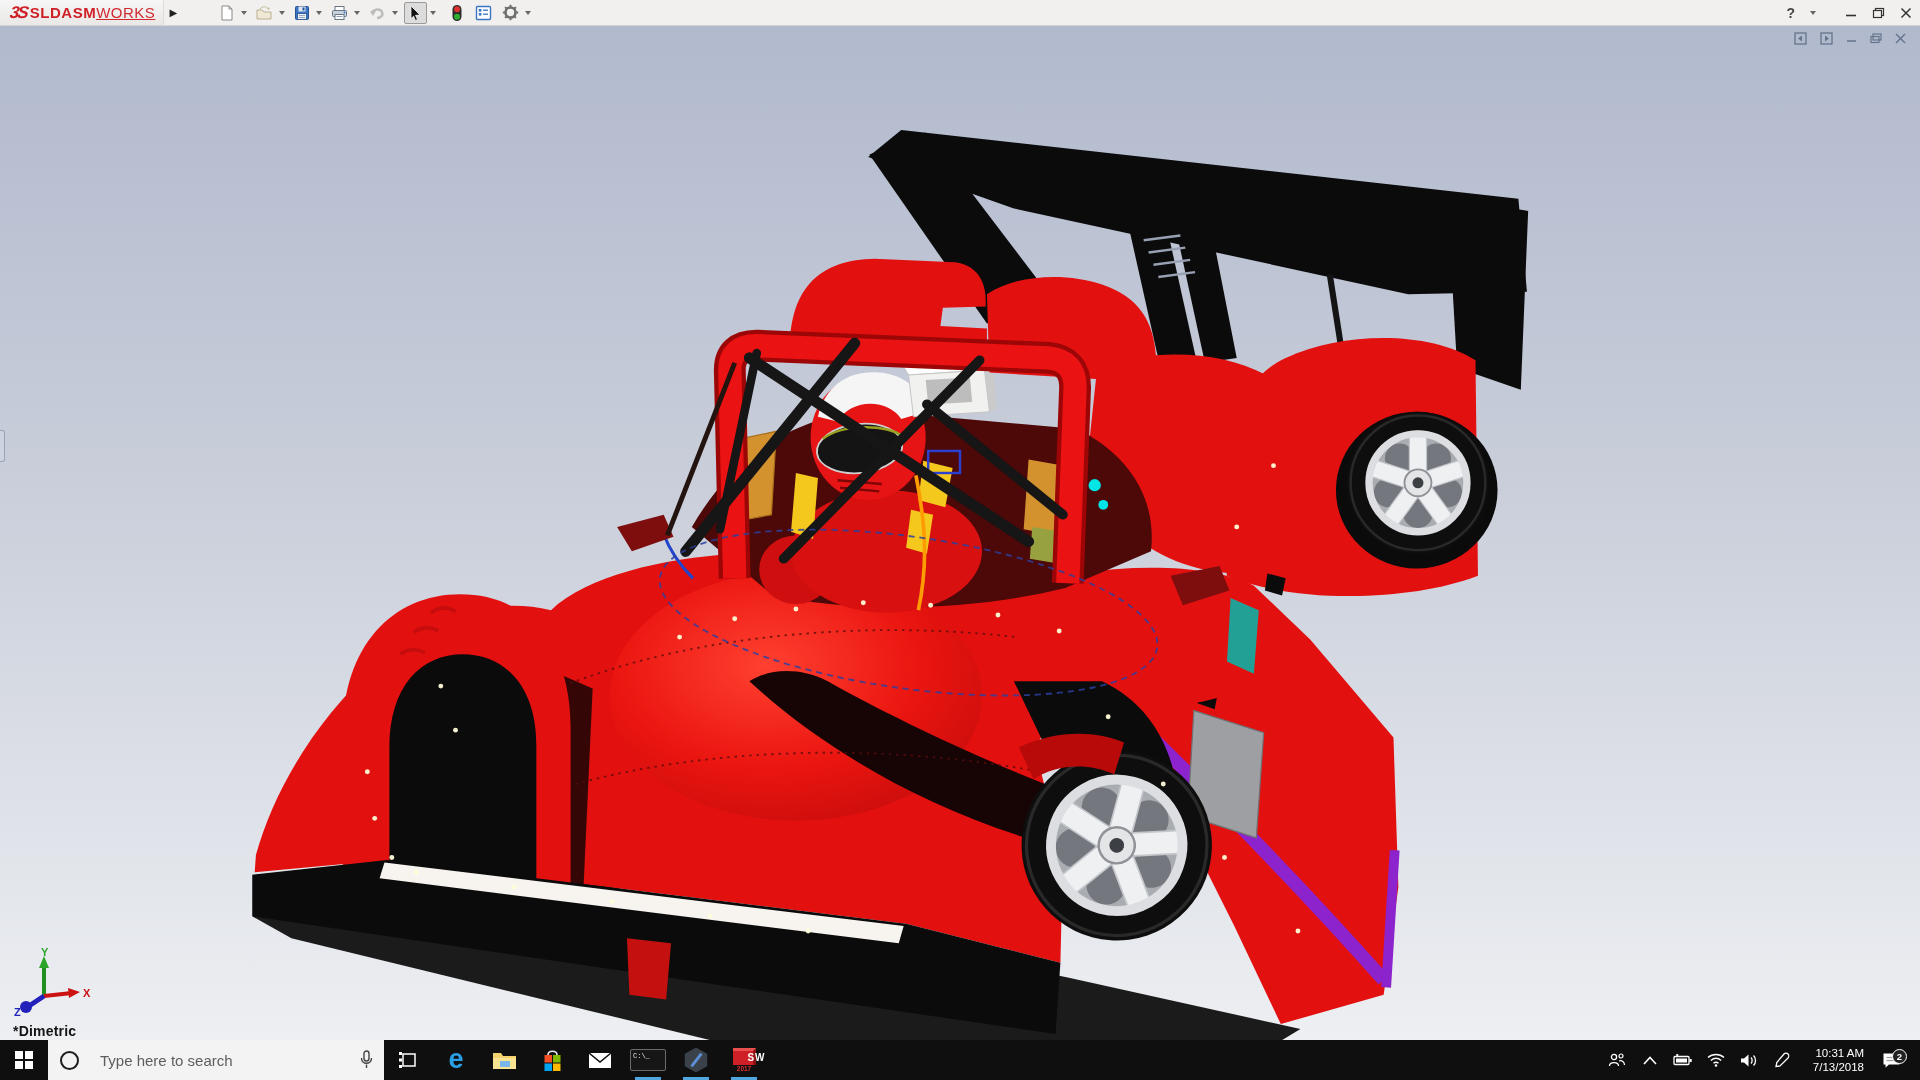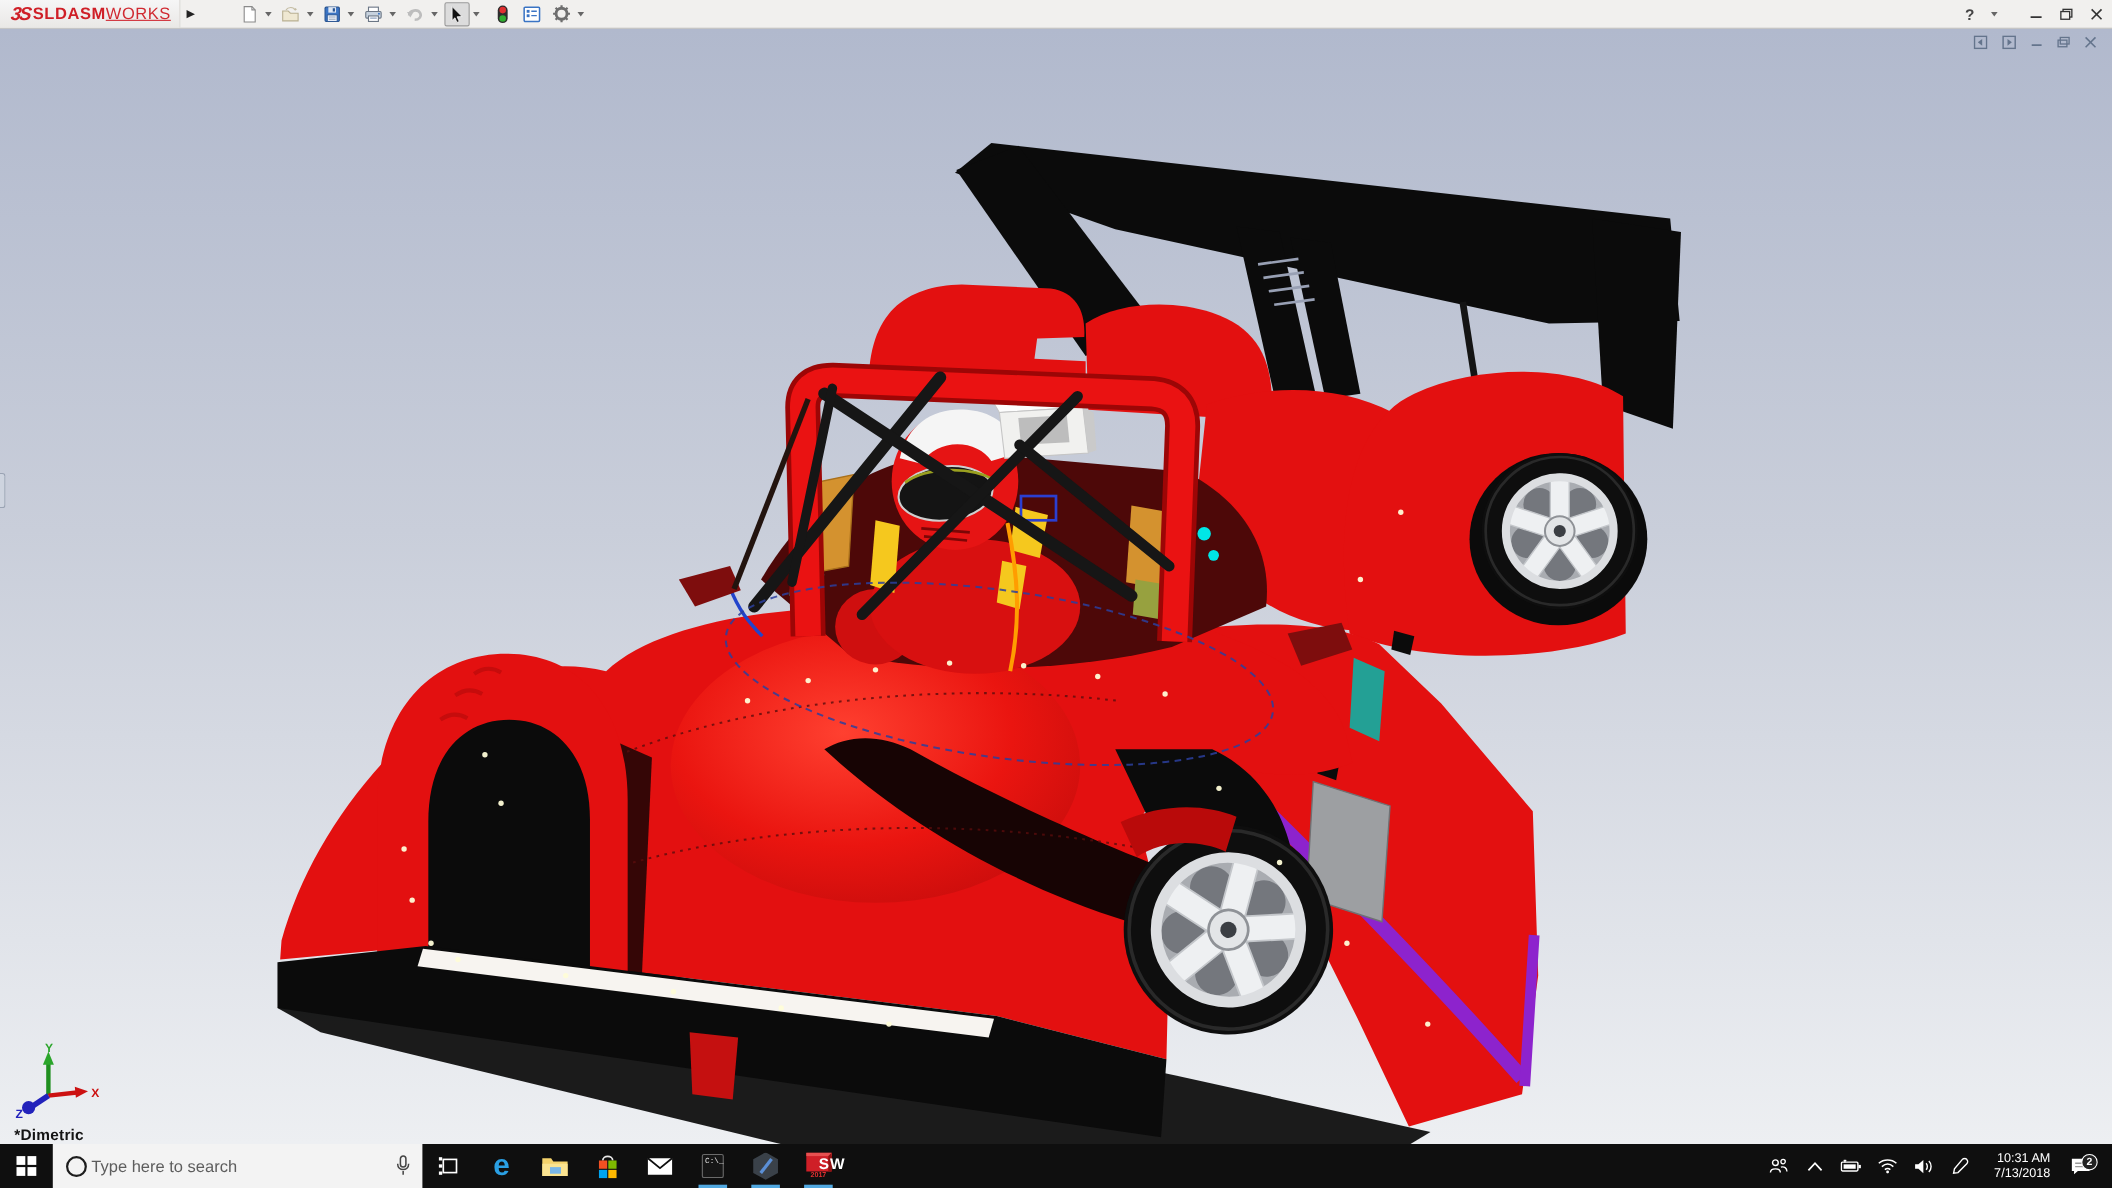--- a/index.html
+++ b/index.html
@@ -73,43 +73,43 @@
     z-index:40; }
   .tb-start { width:48px; display:flex; align-items:center; justify-content:center; }
   .win-logo { display:grid; grid-template-columns:8px 8px; grid-template-rows:8px 8px;
     gap:1.5px; }
   .win-logo span { background:#fff; }
   .tb-search { width:336px; background:var(--search-bg,#f3f3f3); display:flex;
     align-items:center; padding:0 10px 0 12px; }
   .cortana-ring { width:19px; height:19px; border:2.5px solid #1d1d1d;
     border-radius:50%; flex:none; }
   .tb-search input { flex:1; border:none; outline:none; background:transparent;
-    font-size:15px; color:#3c3c3c; margin-left:4px;
+    font-size:15px; color:#3c3c3c; margin-left:21px;
     font-family:"Liberation Sans","DejaVu Sans",sans-serif; }
   .tb-search input::placeholder { color:#5d5d5d; opacity:1; }
   .mic-icon { flex:none; }
   .tb-apps { display:flex; }
   .tb-app { width:48px; display:flex; align-items:center; justify-content:center;
     position:relative; }
   .tb-app .open-line { position:absolute; bottom:0; left:11px; width:26px;
     height:3px; background:var(--underline-blue,#51a8e0); }
   .edge-letter { font-size:27px; font-weight:bold; color:#2a9fe3; line-height:1;
     transform:translateY(-1px); }
-  .cmd-box { width:20px; height:22px; background:#161616; border:1px solid #6b6b6b;
+  .cmd-box { width:36px; height:22px; background:#161616; border:1px solid #6b6b6b;
     border-radius:2px; color:#e8e8e8; font-size:7px; padding:2px 0 0 2px;
     font-family:"Liberation Mono","DejaVu Sans Mono",monospace; }
   .hex-app { width:25px; height:25px; background:#3a4149;
     clip-path:polygon(50% 0,95% 25%,95% 75%,50% 100%,5% 75%,5% 25%);
     display:flex; align-items:center; justify-content:center; }
   .hex-app .slash { width:3px; height:16px; background:#5b8fd6; transform:rotate(38deg); }
   .sw-app { display:flex; flex-direction:column; align-items:center; line-height:1; }
   .sw-cube { width:23px; height:17px; background:var(--brand-red,#cf1f27);
     border-top:3px solid #e85050; border-right:3px solid #8f1212;
     display:flex; align-items:center; justify-content:center; }
-  .sw-cube span { color:#fff; font-weight:bold; font-size:14px; letter-spacing:1px;margin-left:28px; }
+  .sw-cube span { color:#fff; font-weight:bold; font-size:10px; letter-spacing:1px;margin-left:28px; }
   .sw-year { color:#e03030; font-size:6.5px; font-weight:bold; margin-top:1px; }
   .tb-spacer { flex:1; }
   .tb-tray { display:flex; align-items:center; }
   .tray-icon { width:33px; display:flex; align-items:center; justify-content:center; }
   .tb-clock { width:70px; text-align:right; color:#fff; font-size:11.5px;
     line-height:14px; padding-right:4px; }
   .tb-notif { width:46px; display:flex; align-items:center; justify-content:center;
     position:relative; }
   .notif-badge { position:absolute; right:7px; bottom:5px; width:15px; height:15px;
     border-radius:50%; background:#222; border:1.5px solid #fff; color:#fff;

